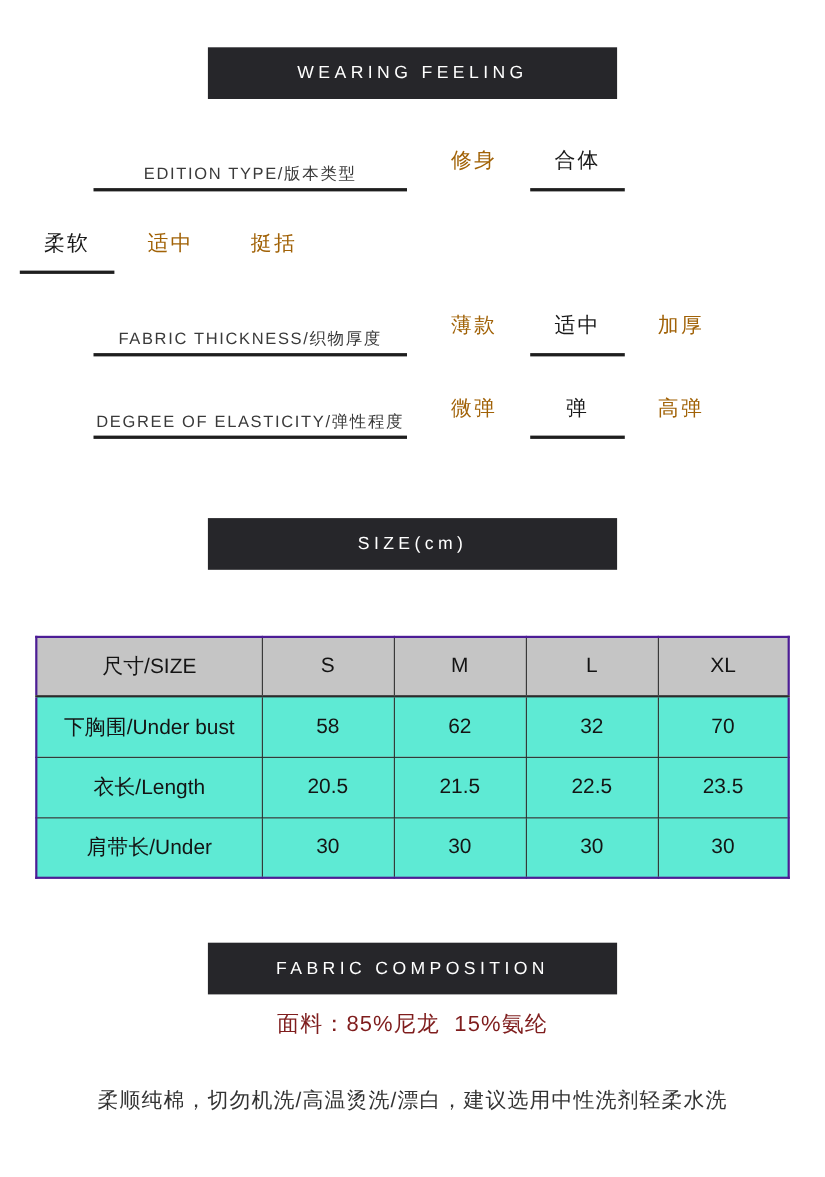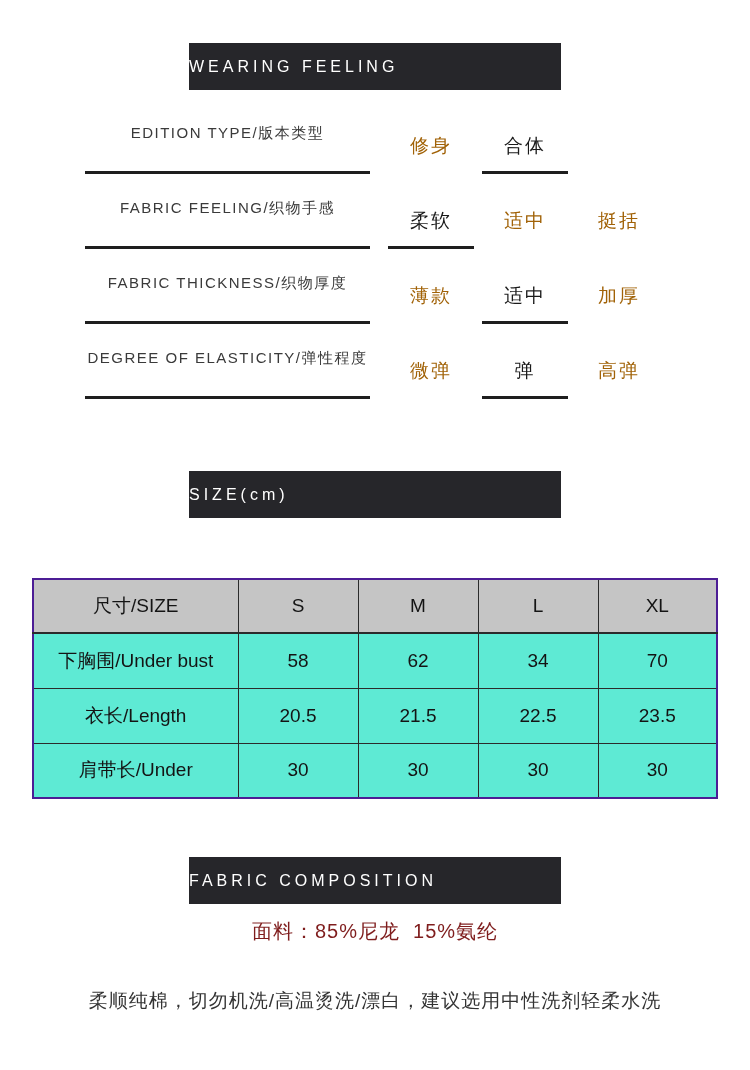--- a/index.html
+++ b/index.html
@@ -17,37 +17,38 @@
   
   .banner {
     width: 372px;
     height: 47px;
     margin: 0 auto;
     background: #26262a;
     color: #ffffff;
     font-size: 16px;
     letter-spacing: 4px;
     line-height: 47px;
+    text-align: center;
     font-weight: 400;
   }
   .banner.first { margin-top: 43px; }
   .banner.size-banner { margin-top: 72px; }
   .banner.fabric-banner { margin-top: 58px; }
 
   
   .attrs { margin-top: 9px; }
   .attr-row {
     height: 75px;
     display: flex;
     align-items: flex-end;
   }
   .attr-label {
     width: 285px;
     margin-left: 85px;
-    padding-bottom: 28px;
+    padding-bottom: 3px;
     border-bottom: 3px solid #1e1e1e;
     text-align: center;
     font-size: 15px;
     letter-spacing: 1.5px;
     color: #3a3a3a;
     white-space: nowrap;
   }
   .attr-options {
     display: flex;
     margin-left: 14px;
@@ -124,21 +125,20 @@
 
     <div class="attr-row">
       <div class="attr-label">EDITION TYPE/版本类型</div>
       <div class="attr-options">
         <div class="opt">修身</div>
         <div class="opt sel">合体</div>
       </div>
     </div>
 
     <div class="attr-row">
-      <div class="attr-label">FABRIC FEELING/织物手感</div>
       <div class="attr-options">
         <div class="opt sel">柔软</div>
         <div class="opt">适中</div>
         <div class="opt">挺括</div>
       </div>
     </div>
 
     <div class="attr-row">
       <div class="attr-label">FABRIC THICKNESS/织物厚度</div>
       <div class="attr-options">
@@ -178,21 +178,21 @@
         <th>M</th>
         <th>L</th>
         <th>XL</th>
       </tr>
     </thead>
     <tbody>
       <tr>
         <td>下胸围/Under bust</td>
         <td>58</td>
         <td>62</td>
-        <td>34</td>
+        <td>32</td>
         <td>70</td>
       </tr>
       <tr>
         <td>衣长/Length</td>
         <td>20.5</td>
         <td>21.5</td>
         <td>22.5</td>
         <td>23.5</td>
       </tr>
       <tr>

